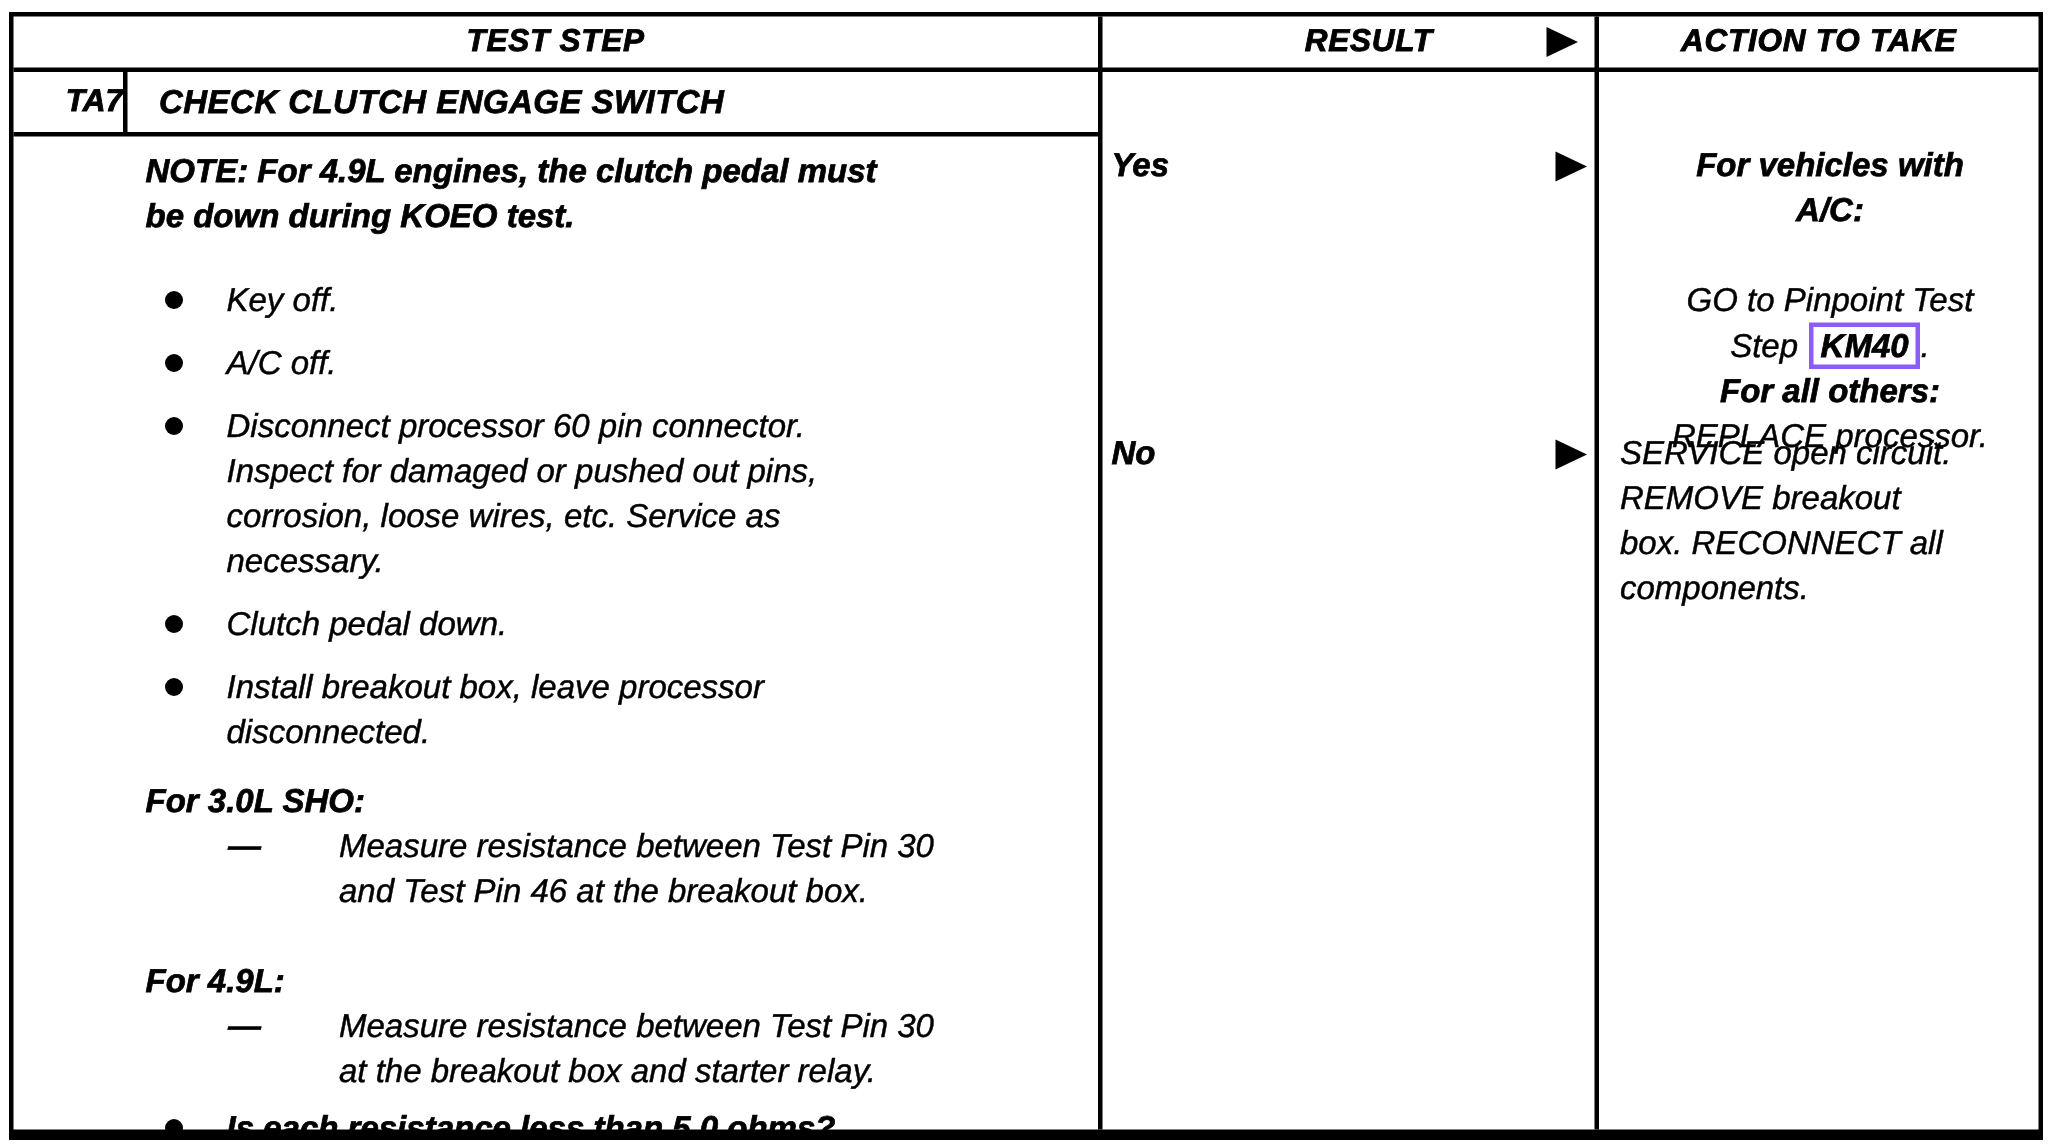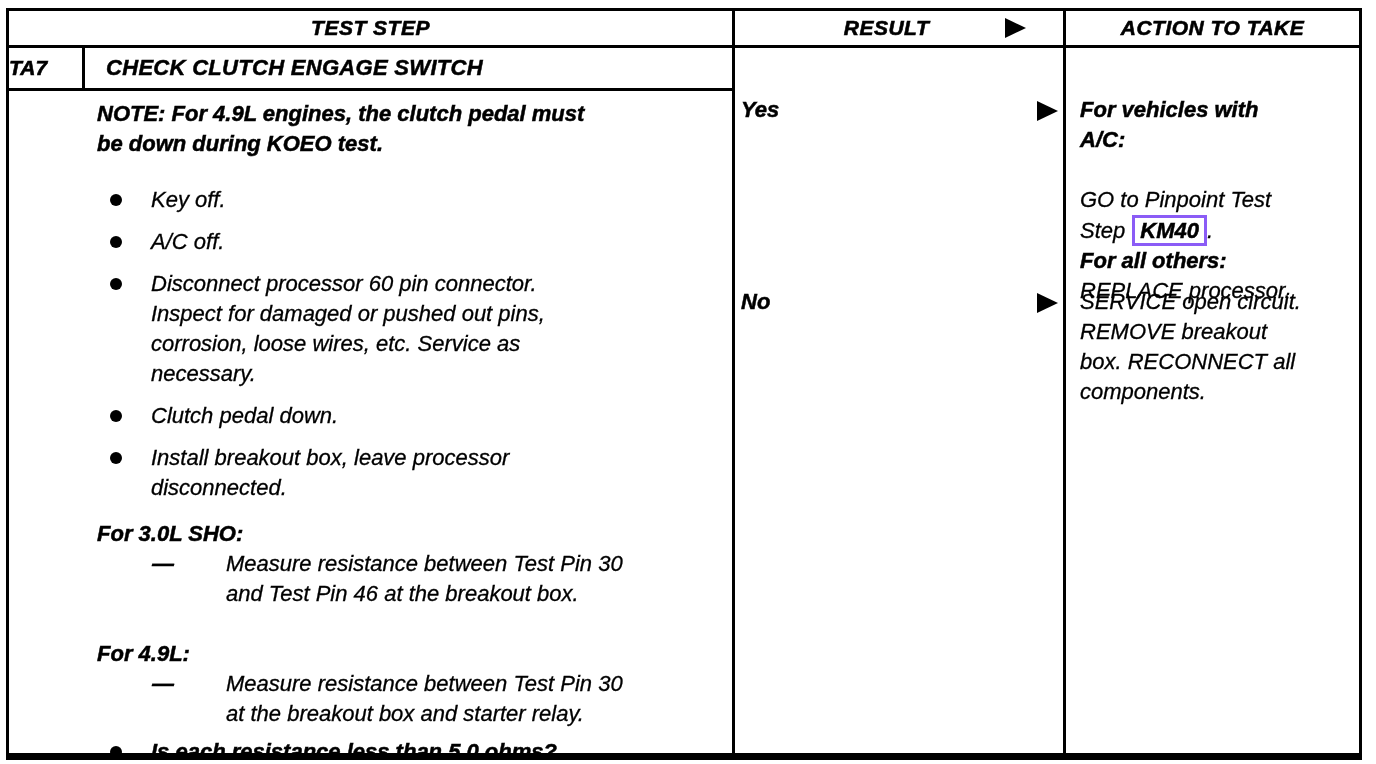--- a/index.html
+++ b/index.html
@@ -27,38 +27,38 @@
   .v2 { left:1054px; }
 
   
   .hrow { position:absolute; left:0; right:0; top:0; height:34px; border-bottom:3px solid #000; }
   .hcell {
     position:absolute; top:0; height:34px; line-height:34px;
     font-size:21px; font-weight:bold; letter-spacing:0.5px;
     text-align:center; -webkit-text-stroke:0.6px #000;
   }
   .h-test   { left:0;     width:723px; }
-  .h-result { left:730px; width:295px; }
+  .h-result { left:756px; width:295px; }
   .h-action { left:1057px; right:0; }
 
   
   .arr {
     width:0; height:0; display:inline-block;
     border-top:10px solid transparent;
     border-bottom:10px solid transparent;
     border-left:21px solid #000;
   }
   .h-result .arr { position:absolute; right:8px; top:7px; }
 
   
   .srow { position:absolute; left:0; top:37px; width:723px; height:40px; border-bottom:3px solid #000; }
   .step-id {
     position:absolute; left:0; top:0; bottom:0; width:76px;
     border-right:3px solid #000; box-sizing:border-box;
-    text-align:left; line-height:40px;
+    text-align:right; line-height:40px;
     font-size:21px; font-weight:bold; -webkit-text-stroke:0.6px #000;
   }
   .step-title {
     position:absolute; left:79px; right:0; top:0; bottom:0;
     line-height:40px; padding-left:18px;
     font-size:22px; font-weight:bold; letter-spacing:0.3px;
     -webkit-text-stroke:0.5px #000;
     white-space:nowrap; overflow:hidden;
   }
 
@@ -84,21 +84,21 @@
 
   
   .res { position:absolute; left:732px; width:322px; height:30px; font-size:22px; }
   .res-yes { top:86px; }
   .res-no  { top:278px; }
   .res .lbl { font-weight:bold; -webkit-text-stroke:0.5px #000; }
   .res .arr { position:absolute; right:5px; top:4px; }
 
   
   .act { position:absolute; left:1071px; width:280px; font-size:22px; line-height:30px; }
-  .act-yes { top:84px; }
+  .act-yes { top:84px;text-align:center; }
   .act-no  { top:276px; }
   .km-box {
     display:inline-block; border:3px solid #8b5cf6; padding:0 5px;
     line-height:25px; font-weight:bold; -webkit-text-stroke:0.5px #000;
     margin-left:7px;
   }
 </style>
 </head>
 <body>
 

